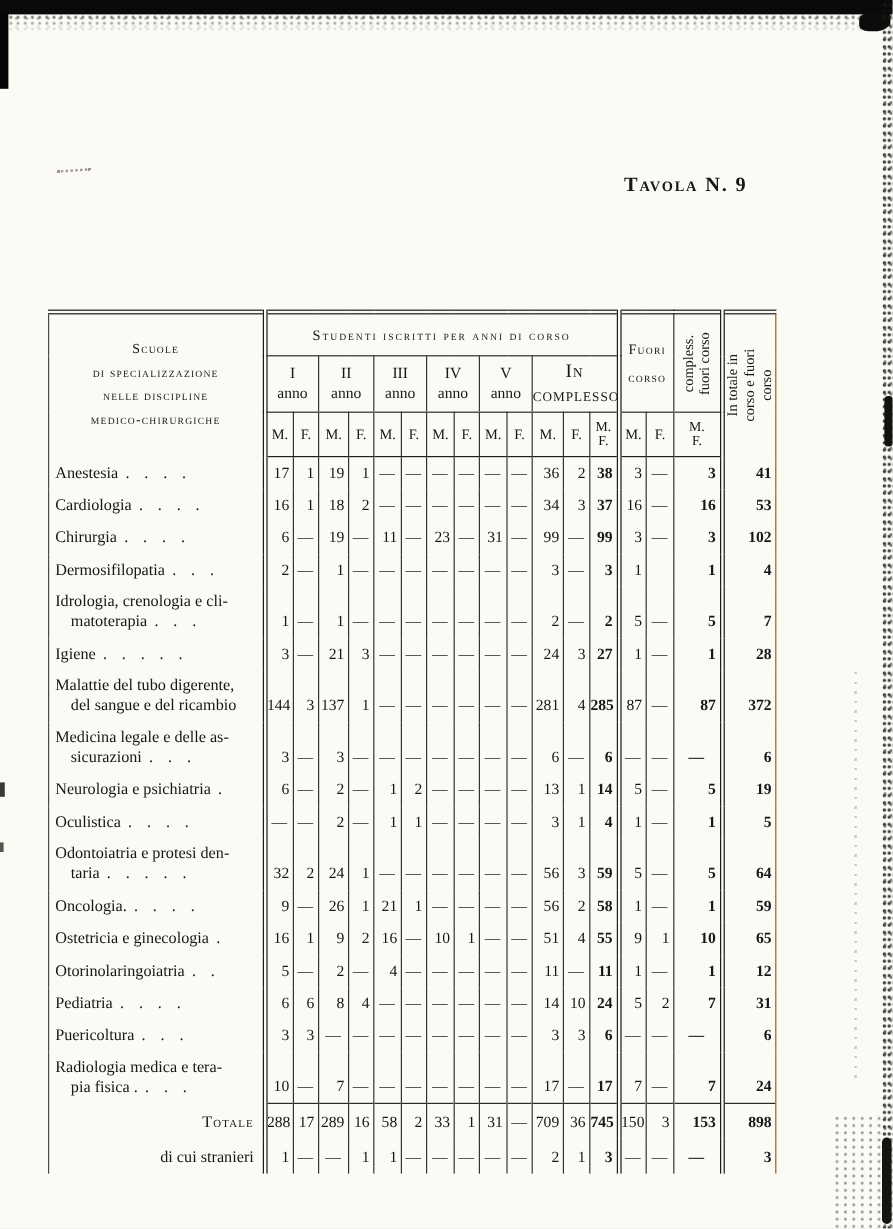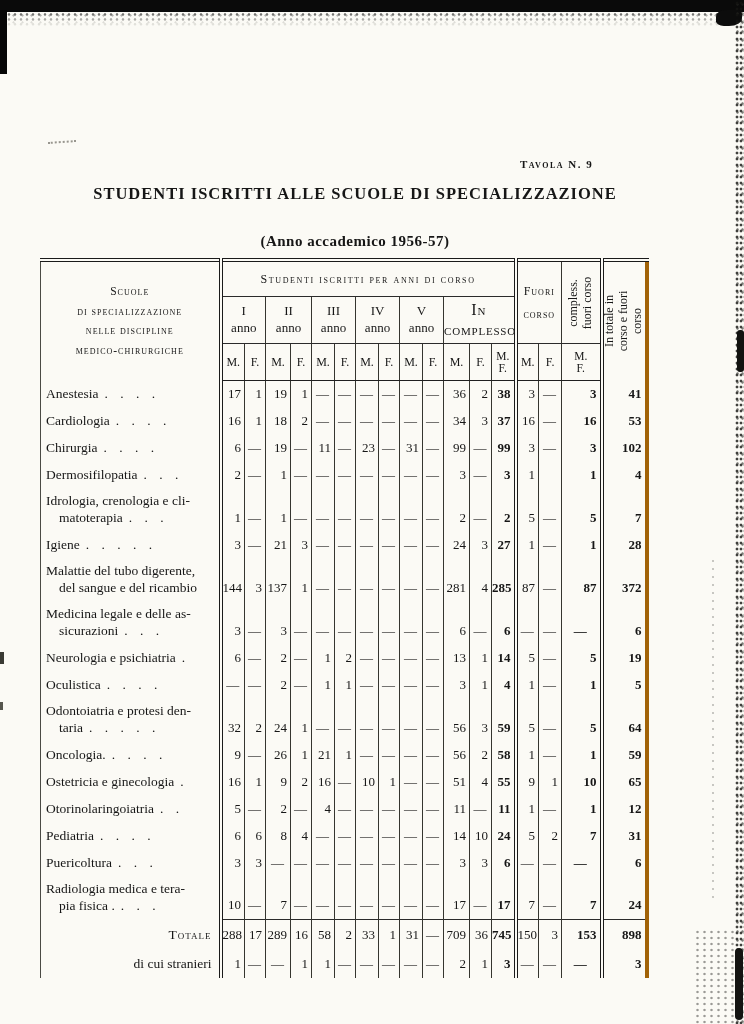--- a/index.html
+++ b/index.html
@@ -1,21 +1,21 @@
 <!DOCTYPE html>
 <html><head>
 <meta charset="utf-8">
 <style>
   html,body{margin:0;padding:0;background:#e8e6e0;}
   .page{position:relative;width:744px;height:1024px;background:#fbfaf5;overflow:hidden;
         color:#161616;font-family:"Liberation Serif","DejaVu Serif",serif;}
   
   .pageno{position:absolute;top:92px;left:0;width:720px;text-align:center;
           font-size:15px;font-weight:bold;letter-spacing:2px;}
-  .tavola{position:absolute;top:158px;left:520px;font-size:11px;font-weight:bold;
+  .tavola{position:absolute;top:144px;left:520px;font-size:17px;font-weight:bold;
           font-variant:small-caps;letter-spacing:1.5px;}
   .title{position:absolute;top:181px;left:40px;width:630px;text-align:center;
          font-size:16.5px;font-weight:bold;letter-spacing:1px;line-height:1.55;}
   .subtitle{position:absolute;top:233px;left:40px;width:630px;text-align:center;
             font-size:15px;font-weight:bold;letter-spacing:0.5px;}
   
   .tablewrap{position:absolute;left:40px;top:258px;}
   table{border-collapse:collapse;table-layout:fixed;width:606px;
         border-top:4px double #1a1a1a;border-left:1px solid #4a4a44;}
   th,td{padding:0;border:0;font-weight:normal;overflow:hidden;}
@@ -30,21 +30,21 @@
   .mfstack{font-size:11.5px;line-height:1.08;}
   .rot{position:relative;}
   .rot .rlines{position:absolute;top:50%;left:50%;transform:translate(-50%,-50%) rotate(-90deg);
                text-align:center;font-size:12px;line-height:1.15;white-space:nowrap;}
   .rotc .rlines{width:78px;}
   .rott .rlines{width:112px;}
   .rott{border-bottom:0 !important;}
   
   .bl{border-left:1px solid #35352f;}
   .bld{border-left:4px double #1a1a1a;}
-  .brt{border-right:4px solid #a16207;}
+  .brt{border-right:1px solid #a16207;}
   
   td.v{font-size:13px;text-align:right;vertical-align:bottom;padding:0 3px 6px 0;}
   td.v.dash{text-align:center;padding-right:1px;color:#222;}
   td.v.bold{font-weight:bold;}
   td.stub{font-size:13.5px;text-align:left;vertical-align:bottom;line-height:1.28;
           padding:2px 4px 5px 5px;border-right:4px double #1a1a1a;}
   td.stub .ln{display:block;}
   td.stub .ln2{padding-left:13px;}
   td.stub .dots{word-spacing:7px;margin-left:6px;letter-spacing:1px;}
   tr.totrow td.v{border-top:1px solid #2b2b2b;}
@@ -90,23 +90,22 @@
   <div class="art art-right-blob1"></div>
   <div class="art art-right-blob2"></div>
   <div class="art art-br-speckle"></div>
   <div class="art art-margin-dots"></div>
   <div class="art art-pencil"></div>
   <div class="art art-left-mark1"></div>
   <div class="art art-left-mark2"></div>
 
   <div class="tavola">Tavola N. 9</div>
   <div class="title">
-    <span>STUDENTI ISCRITTI ALLE SCUOLE DI SPECIALIZZAZIONE</span><br>
+    <br>
   </div>
-  <div class="subtitle">(Anno accademico 1956-57)</div>
 
   <div class="tablewrap">
   <table>
     <colgroup>
       <col style="width:180px">
       <col style="width:24px">
           <col style="width:21px">
       <col style="width:25px">
           <col style="width:21px">
       <col style="width:23px">

